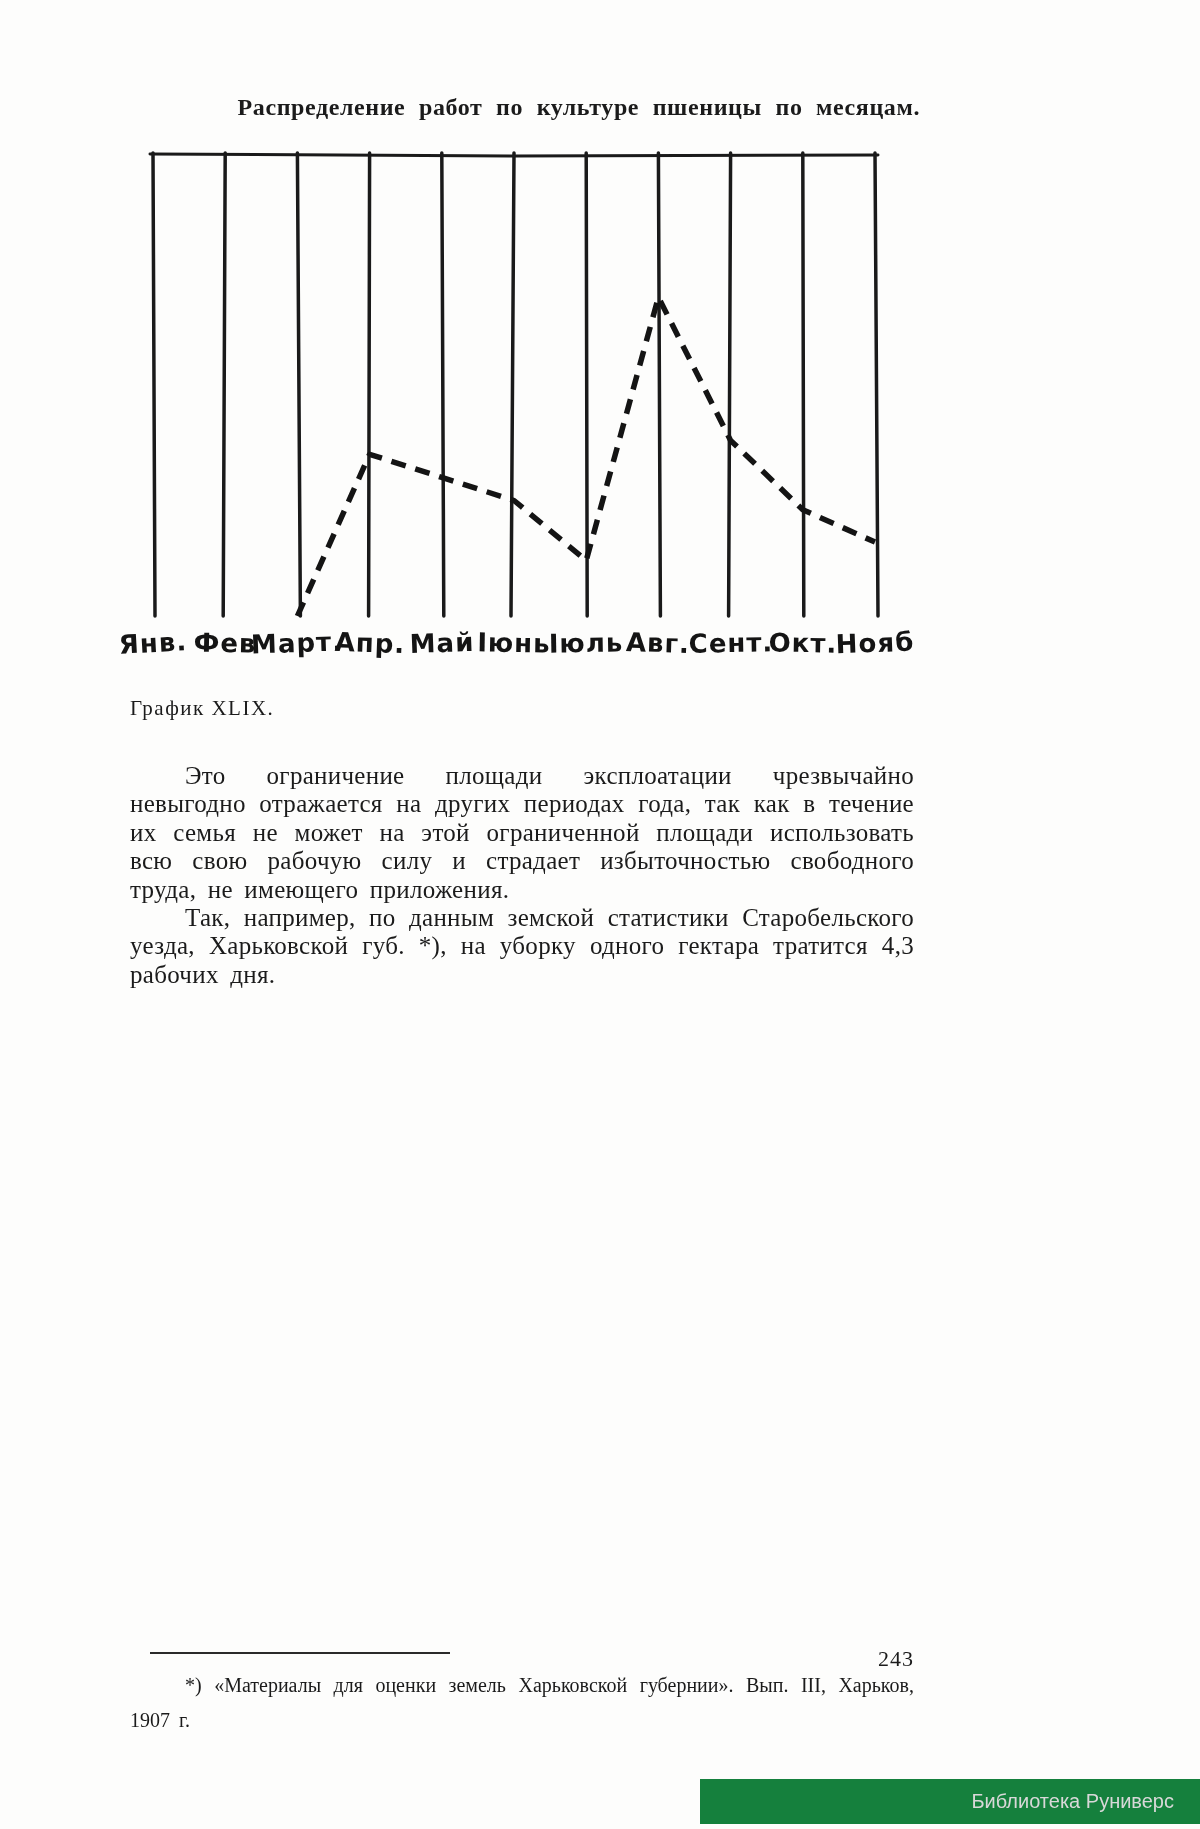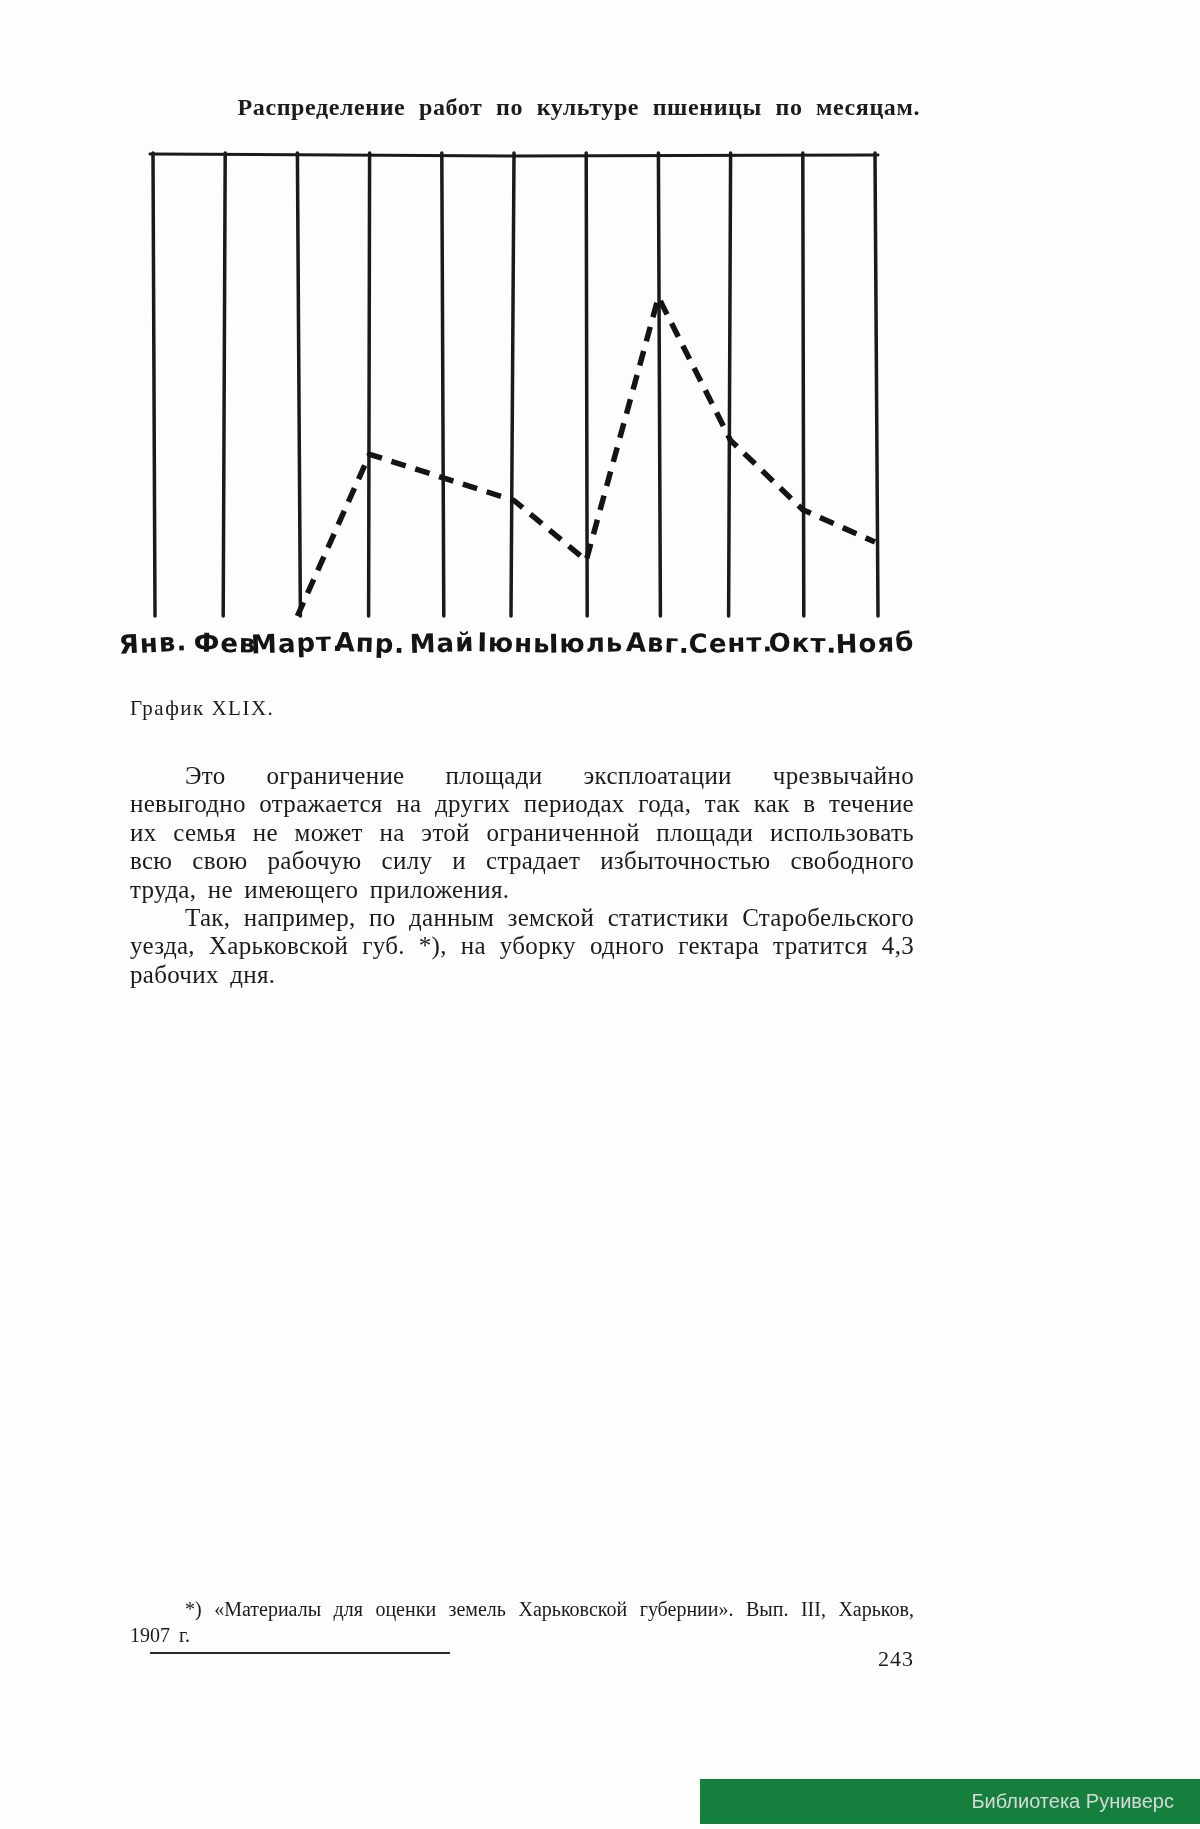--- a/index.html
+++ b/index.html
@@ -69,23 +69,23 @@
   }
   .body-text p{margin:0;text-indent:55px;}
   .footnote-rule{
     position:absolute;
     left:150px;top:1652px;
     width:300px;height:0;
     border-top:2px solid #2a2a2a;
   }
   .footnote{
     position:absolute;
-    top:1596px;left:130px;width:784px;
+    top:1668px;left:130px;width:784px;
     font-size:20px;
-    line-height:26px;
+    line-height:35px;
     text-align:justify;
     text-indent:55px;
     word-spacing:4px;
   }
   .page-number{
     position:absolute;
     top:1646px;left:130px;width:784px;
     text-align:right;
     font-size:22px;
     letter-spacing:1px;

